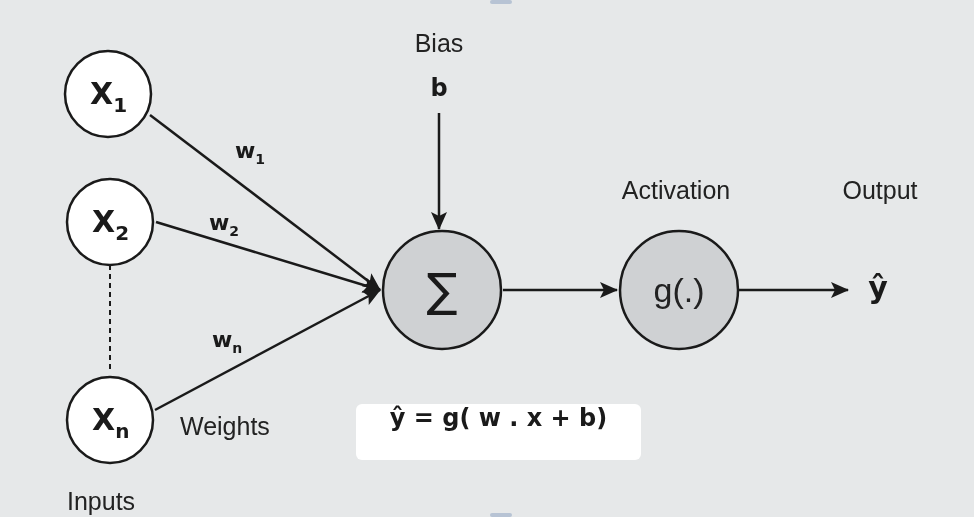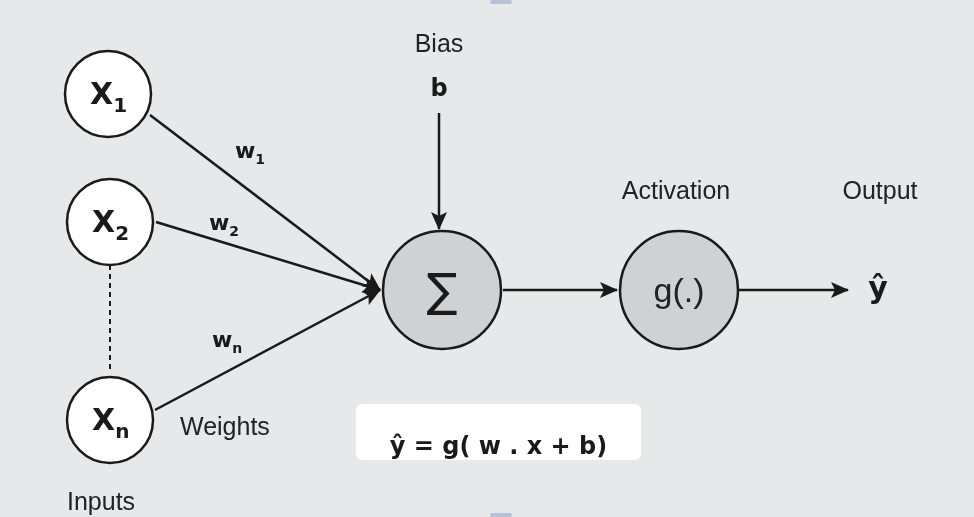--- a/index.html
+++ b/index.html
@@ -1,20 +1,20 @@
 <!DOCTYPE html>
 <html><head>
 <meta charset="utf-8">
 <style>
   html, body { margin: 0; padding: 0; }
   body { width: 974px; height: 517px; background: #e6e8e9; overflow: hidden; position: relative; font-family: "Liberation Sans", sans-serif; }
   svg { position: absolute; left: 0; top: 0; }
   .lbl { font-family: "Liberation Sans", sans-serif; fill: #222; }
   .bold { font-family: "DejaVu Sans", sans-serif; font-weight: bold; fill: #1a1a1a; }
-  .formula-box { position: absolute; left: 356px; top: 404px; width: 285px; height: 56px; background: #ffffff; border-radius: 6px; display: flex; align-items: flex-end; justify-content: center; font-family: "DejaVu Sans", sans-serif; font-weight: bold; font-size: 24px; color: #1a1a1a; }
+  .formula-box { position: absolute; left: 356px; top: 404px; width: 285px; height: 56px; background: #ffffff; border-radius: 6px; display: flex; align-items: flex-start; justify-content: center; font-family: "DejaVu Sans", sans-serif; font-weight: bold; font-size: 24px; color: #1a1a1a; }
   .edge-mark { position: absolute; left: 490px; width: 22px; height: 4px; background: #b7c3d4; border-radius: 2px; }
 </style>
 </head>
 <body>
 
 <div class="edge-mark" style="top:0px;"></div>
 <div class="edge-mark" style="top:513px;"></div>
 
 <svg width="974" height="517" viewBox="0 0 974 517">
   <defs>

